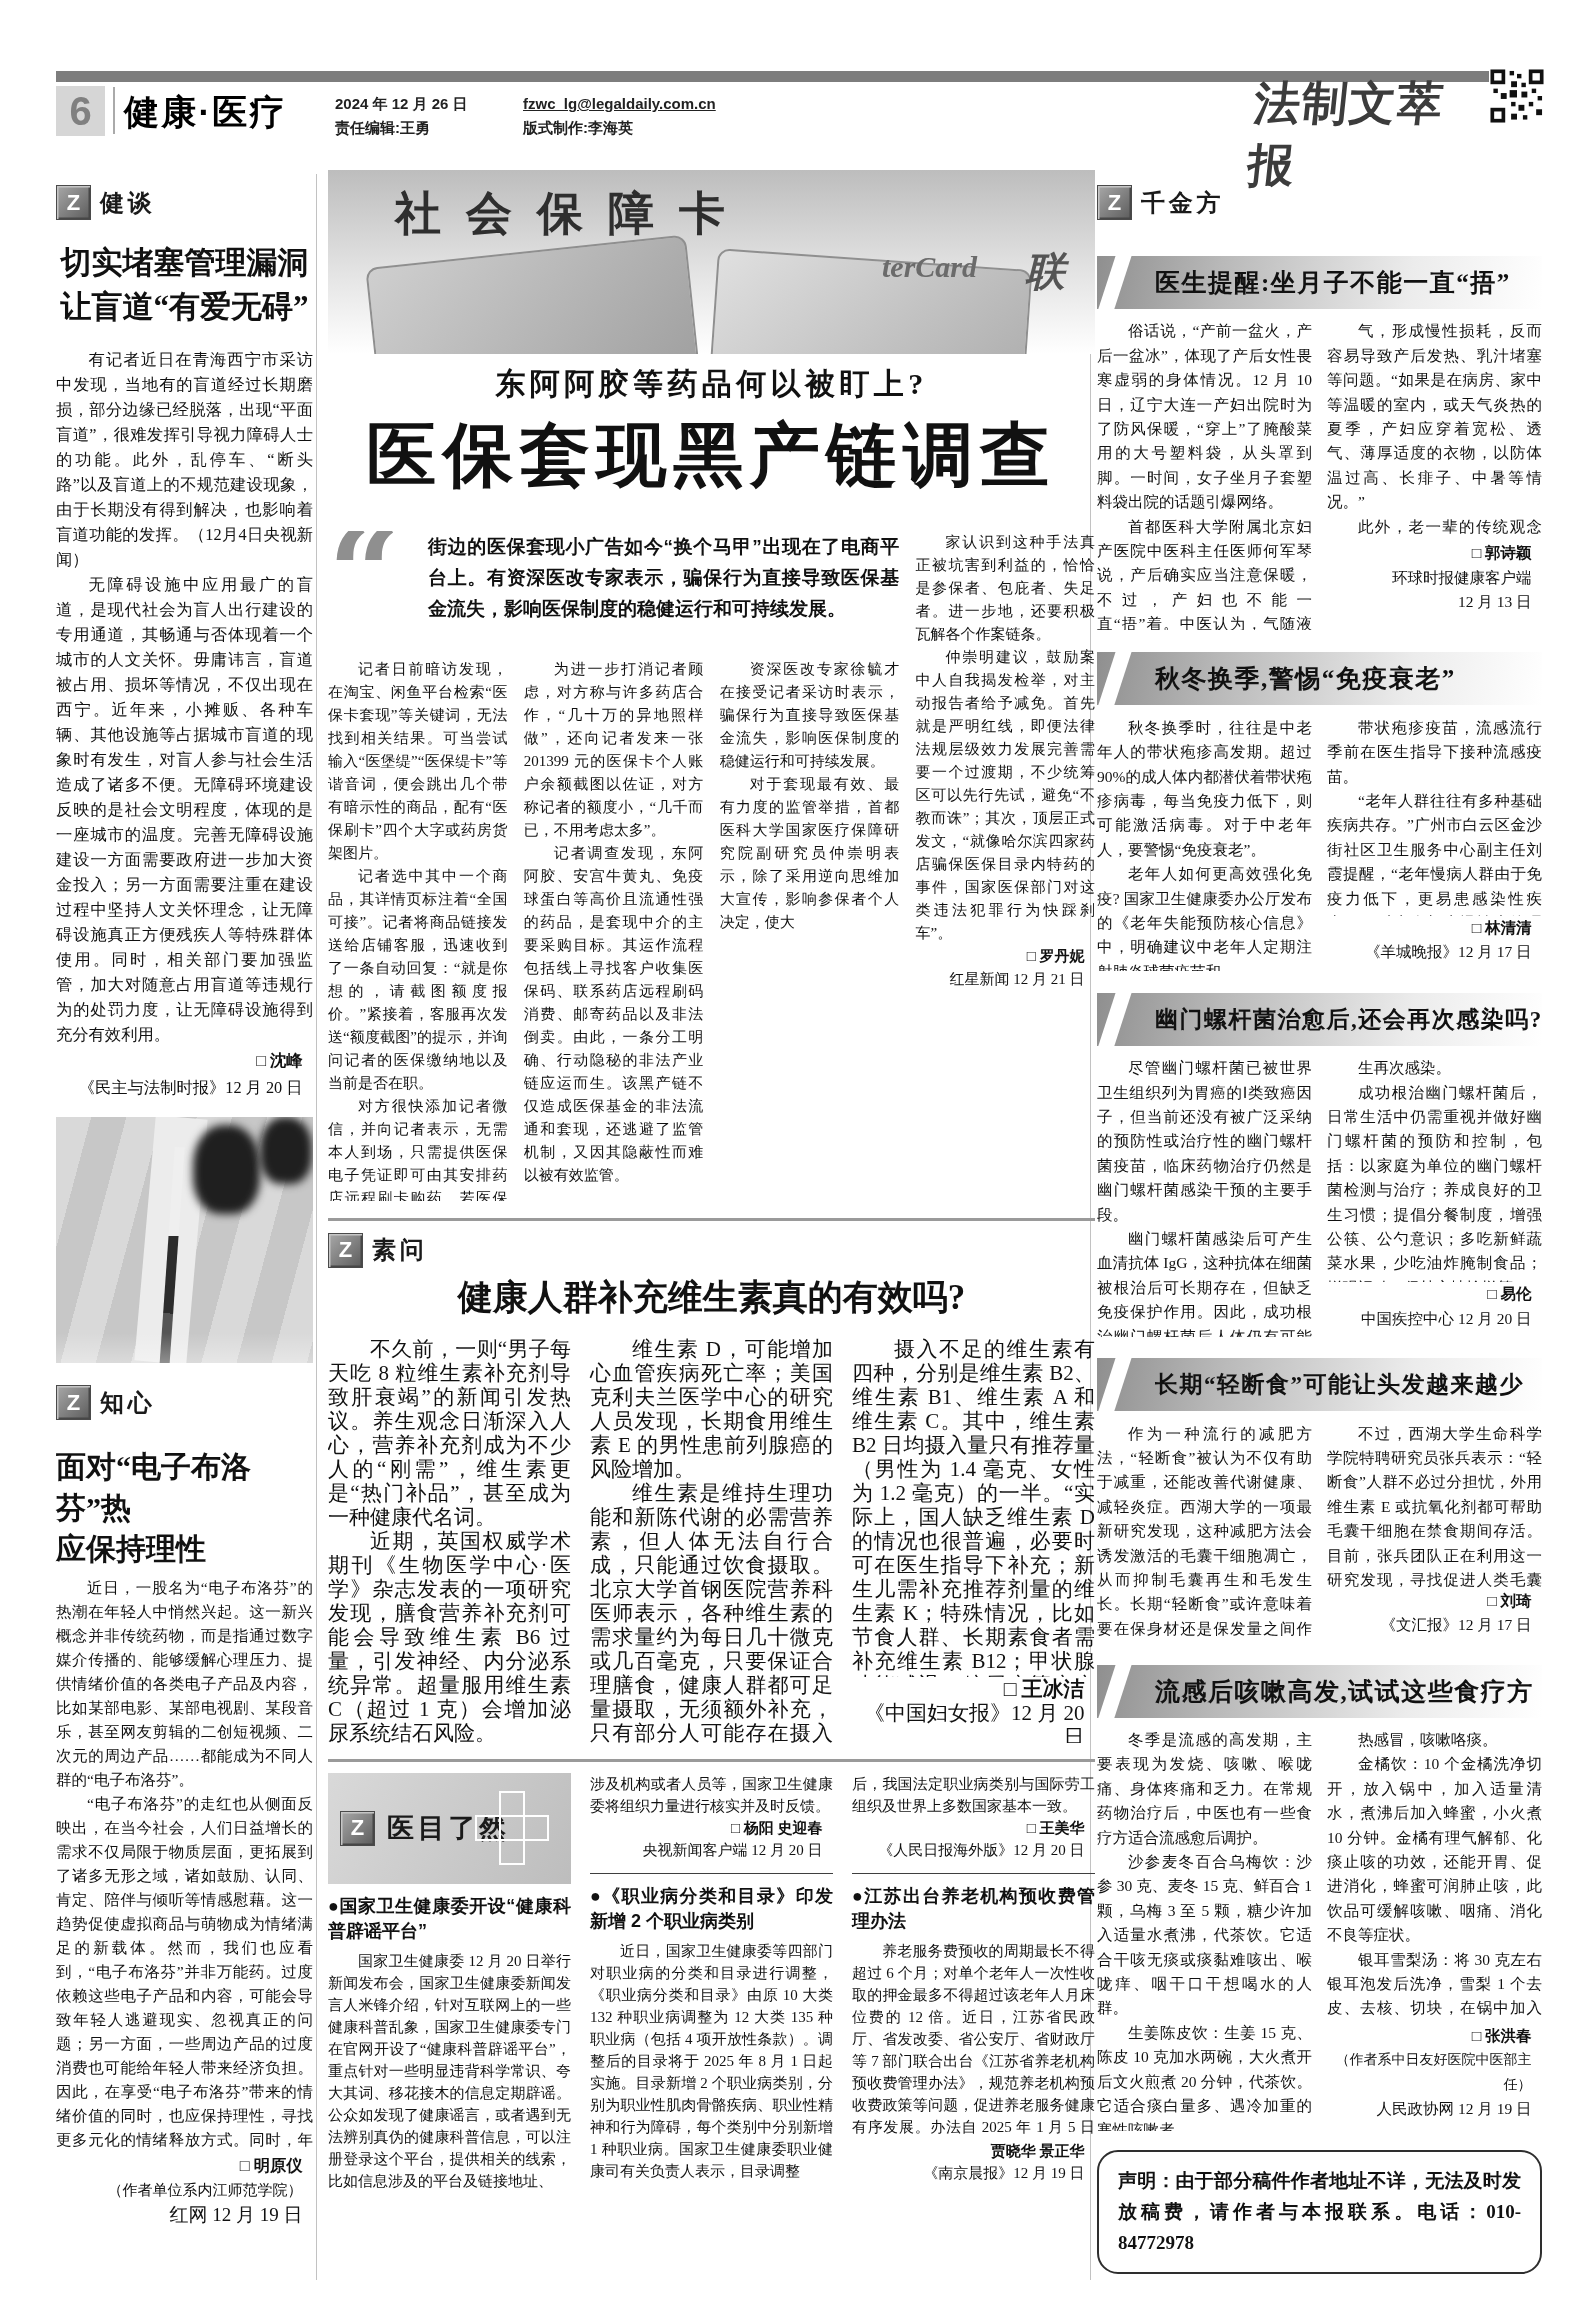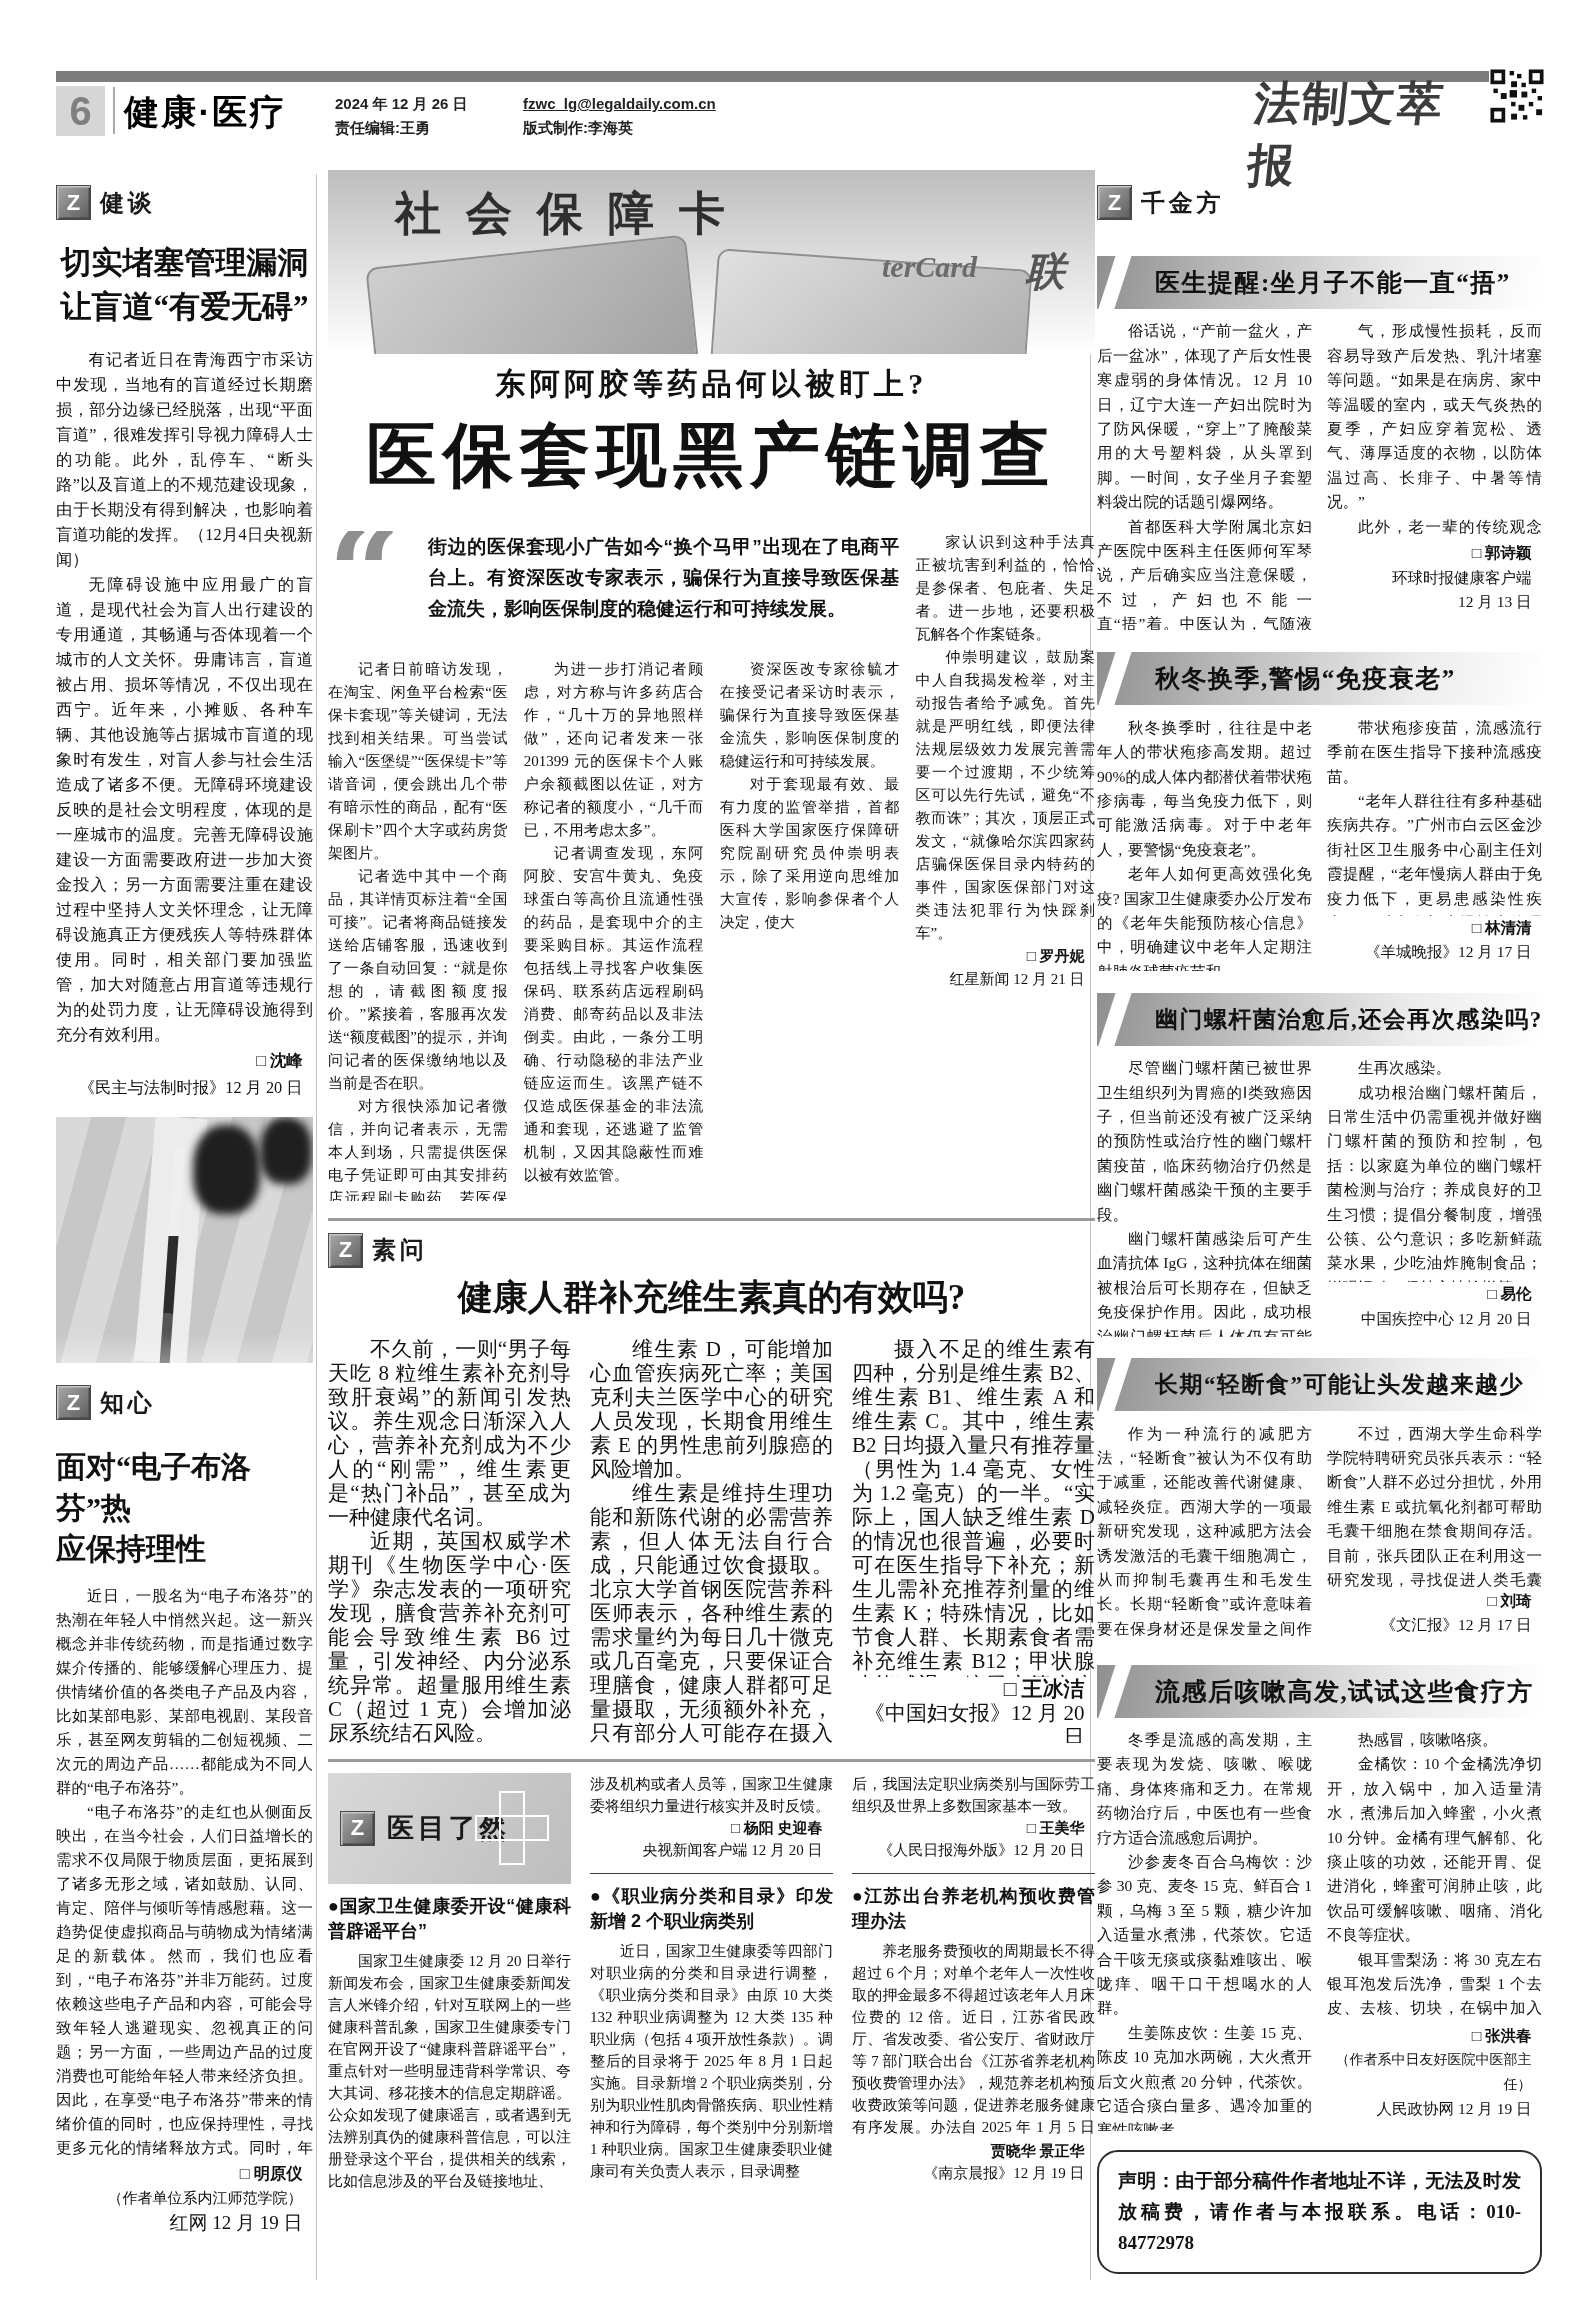--- a/index.html
+++ b/index.html
@@ -140,21 +140,21 @@
       <div class="pv-fade"></div>
     </div>
     <div class="tag" style="margin-top:22px;">
       <div class="tag-z">Z</div>
       <div class="tag-label">知心</div>
     </div>
     <div class="hl-serif" style="font-size:30px;line-height:41px;margin-top:26px;text-align:left;">
       <div>面对“电子布洛芬”热</div>
       <div>应保持理性</div>
     </div>
-    <div class="body-kai" style="margin-top:15px;max-height:577px;font-size:15.5px;line-height:24px;">
+    <div class="body-kai" style="margin-top:7px;max-height:577px;font-size:15.5px;line-height:24px;">
         <p>近日，一股名为“电子布洛芬”的热潮在年轻人中悄然兴起。这一新兴概念并非传统药物，而是指通过数字媒介传播的、能够缓解心理压力、提供情绪价值的各类电子产品及内容，比如某部电影、某部电视剧、某段音乐，甚至网友剪辑的二创短视频、二次元的周边产品……都能成为不同人群的“电子布洛芬”。</p>
         <p>“电子布洛芬”的走红也从侧面反映出，在当今社会，人们日益增长的需求不仅局限于物质层面，更拓展到了诸多无形之域，诸如鼓励、认同、肯定、陪伴与倾听等情感慰藉。这一趋势促使虚拟商品与萌物成为情绪满足的新载体。然而，我们也应看到，“电子布洛芬”并非万能药。过度依赖这些电子产品和内容，可能会导致年轻人逃避现实、忽视真正的问题；另一方面，一些周边产品的过度消费也可能给年轻人带来经济负担。因此，在享受“电子布洛芬”带来的情绪价值的同时，也应保持理性，寻找更多元化的情绪释放方式。同时，年轻人也应学会自我调节，培养健康的生活方式和兴趣爱好，以更好地应对现代生活的挑战。</p>
       </div>
     <p class="by b" style="font-size:16.3px;line-height:25px;">□ 明原仪</p>
     <p class="by" style="font-size:15px;line-height:24px;">（作者单位系内江师范学院）</p>
     <p class="by" style="font-size:19px;line-height:25px;font-family:Liberation Serif, serif;">红网 12 月 19 日</p>
   </div>
 
   <div class="abs centercol">
     <div class="photo-montage">

